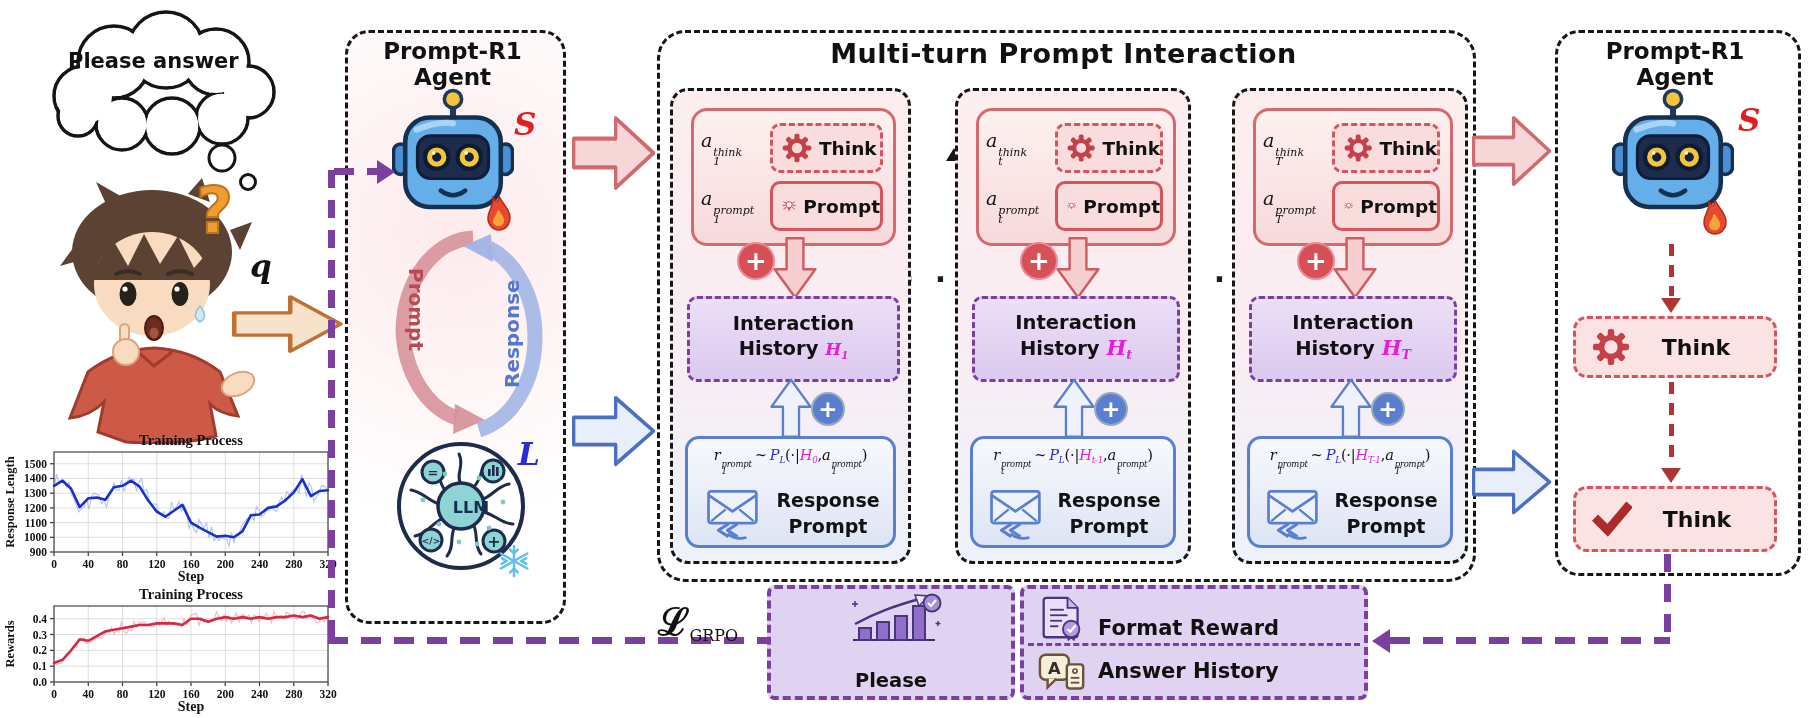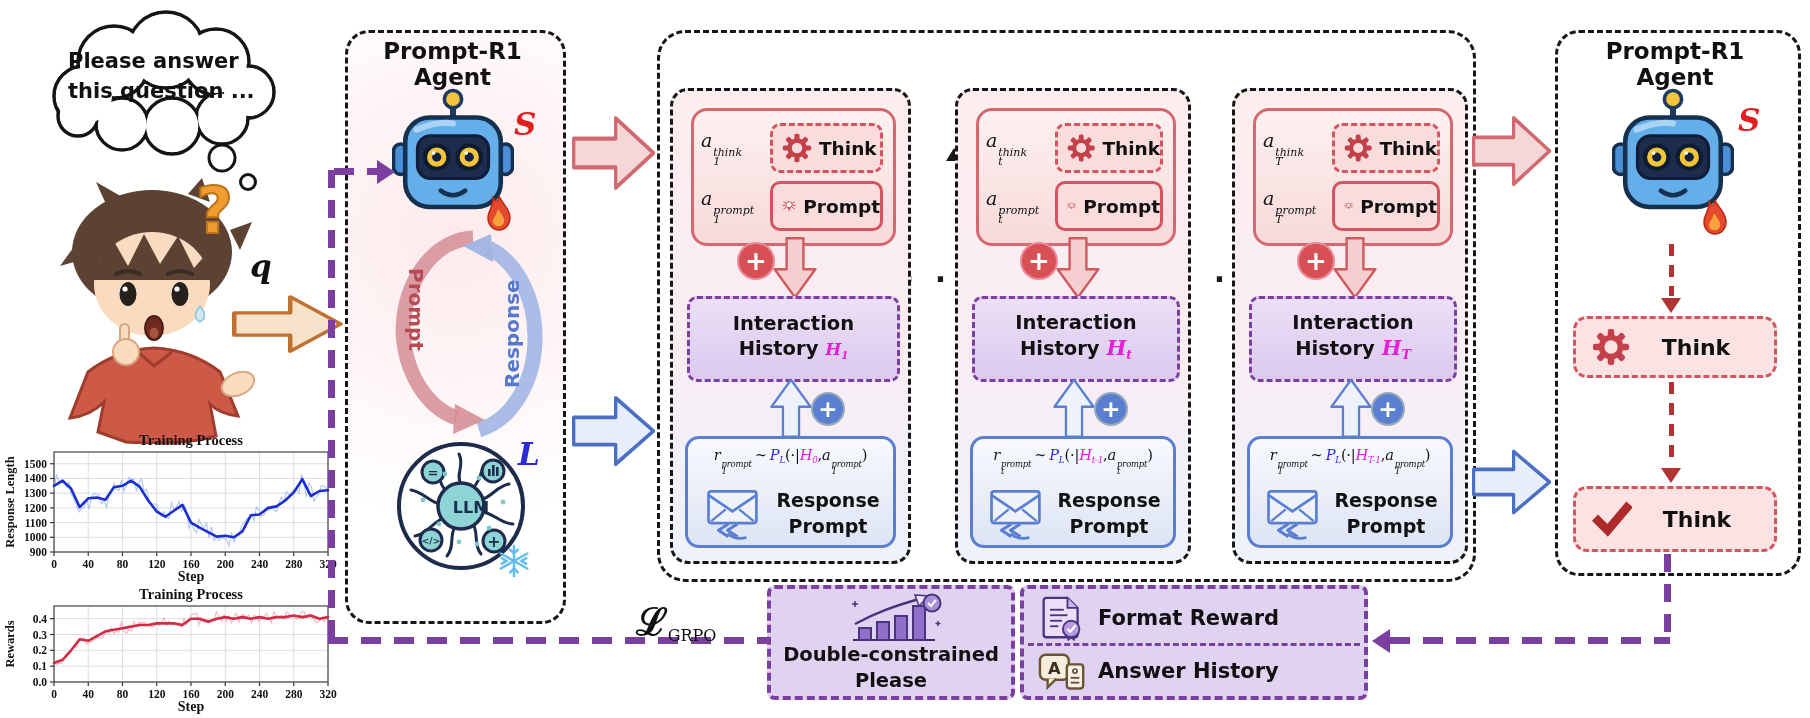--- a/index.html
+++ b/index.html
@@ -98,21 +98,20 @@
         <circle cx="146" cy="122" r="26"></circle>
           <circle cx="96" cy="120" r="24"></circle>
           <circle cx="52" cy="112" r="18"></circle>
       </g>
       <circle cx="196" cy="154" r="13" fill="#fff" stroke="#151515" stroke-width="3"></circle>
       <circle cx="222" cy="178" r="7.5" fill="#fff" stroke="#151515" stroke-width="3"></circle>
     </svg>
   </div>
   <div class="abs bold" style="left:68px;top:46px;width:190px;font-size:21px;line-height:30px">
     <div>Please answer</div>
-    <div>this question ...</div>
   </div>
 
   <div class="abs" style="left:40px;top:172px;width:230px;height:272px">
     <svg viewBox="0 0 230 272" width="230" height="272">
       <ellipse cx="112" cy="80" rx="80" ry="62" fill="#5b4233"></ellipse>
       <path d="M36,72 L20,94 L48,86 Z M66,32 L56,10 L84,26 Z M148,22 L162,6 L170,30 Z M190,58 L212,50 L200,78 Z" fill="#5b4233"></path>
       <ellipse cx="112" cy="112" rx="58" ry="52" fill="#f9dcc0"></ellipse>
       <path d="M54,100 L72,66 L88,94 L104,62 L120,92 L138,64 L154,96 L168,80 L172,108 L54,108 Z" fill="#5b4233"></path>
       <path d="M76,102 Q88,96 100,102" stroke="#3a2d22" stroke-width="4" fill="none" stroke-linecap="round"></path>
       <path d="M128,102 Q140,96 152,102" stroke="#3a2d22" stroke-width="4" fill="none" stroke-linecap="round"></path>
@@ -344,20 +343,21 @@
 
   <div class="pdash-v" style="left:328px;top:170px;height:474px"></div>
   <div class="pdash-h" style="left:334px;top:168px;width:44px"></div>
   <div class="ptri-right" style="left:377px;top:160px"></div>
   <div class="pdash-h" style="left:328px;top:637px;width:440px"></div>
   <div class="pdash-h" style="left:1390px;top:637px;width:280px"></div>
   <div class="ptri-left" style="left:1372px;top:629px"></div>
   <div class="pdash-v" style="left:1664px;top:554px;height:86px"></div>
 
   <div class="dashbox" style="left:657px;top:30px;width:813px;height:546px;border-radius:28px"></div>
+  <div class="abs ctr title-big" style="left:657px;top:38px;width:813px">Multi-turn Prompt Interaction</div>
 
   <span class="abs" style="left:572px;top:112px;width:84px;height:82px">
       <svg viewBox="0 0 100 80" width="100%" height="100%" preserveAspectRatio="none">
         <polygon points="2,26 52,26 52,6 97,40 52,74 52,54 2,54" fill="#f6d7d7" stroke="#cf6b70" stroke-width="4" stroke-linejoin="round"></polygon>
       </svg>
     </span>
   <span class="abs" style="left:572px;top:392px;width:84px;height:78px">
       <svg viewBox="0 0 100 80" width="100%" height="100%" preserveAspectRatio="none">
         <polygon points="2,26 52,26 52,6 97,40 52,74 52,54 2,54" fill="#e9eefb" stroke="#4a6fc3" stroke-width="4" stroke-linejoin="round"></polygon>
       </svg>
@@ -714,21 +714,21 @@
   <div class="rtri-down" style="left:1661px;top:468px"></div>
   <div class="ra-box" style="top:486px;height:66px">
     <span class="icon" style="width:40px;height:36px">
         <svg viewBox="0 0 46 40" width="100%" height="100%">
           <path d="M7,22 L18,33 L40,7" fill="none" stroke="#ad2a2a" stroke-width="10" stroke-linecap="square" stroke-linejoin="miter"></path>
         </svg>
       </span>
     <span class="lbl">Think</span>
   </div>
 
-  <div class="abs" style="left:636px;top:594px;width:124px;text-align:left">
+  <div class="abs" style="left:636px;top:594px;width:124px;text-align:center">
     <span class="mn bold" style="font-size:38px">ℒ</span><span class="mn" style="font-size:16px;vertical-align:-6px">GRPO</span>
   </div>
 
   <div class="rewardbox" style="left:767px;top:585px;width:248px;height:115px">
     <span class="abs icon" style="left:72px;top:4px;width:104px;height:52px">
         <svg viewBox="0 0 96 52" width="100%" height="100%">
           <line x1="6" y1="47" x2="88" y2="47" stroke="#3f2d66" stroke-width="2"></line>
           <g fill="#8f6fc9" stroke="#4a347e" stroke-width="2">
             <rect x="12" y="35" width="12" height="12"></rect>
             <rect x="30" y="29" width="12" height="18"></rect>
@@ -736,42 +736,41 @@
             <rect x="66" y="13" width="12" height="34"></rect>
           </g>
           <path d="M8,31 C30,19 48,13 72,6" fill="none" stroke="#4a347e" stroke-width="2.5"></path>
           <polygon points="68,2 82,3 72,13" fill="#ece6f8" stroke="#4a347e" stroke-width="1.5"></polygon>
           <circle cx="85" cy="10" r="8.5" fill="#a98fd6" stroke="#4a347e" stroke-width="2"></circle>
           <path d="M81,10 l3,3 l5,-6" fill="none" stroke="#fff" stroke-width="2"></path>
           <path d="M8,8 l0,6 M5,11 l6,0" stroke="#4a347e" stroke-width="1.5"></path>
           <path d="M91,28 l0,5 M88.5,30.5 l5,0" stroke="#4a347e" stroke-width="1.5"></path>
         </svg>
       </span>
-    <div class="abs ctr rw-lbl" style="left:0;top:54px;width:100%;font-size:19.5px">Double-constrained</div>
     <div class="abs ctr rw-lbl" style="left:0;top:80px;width:100%;font-size:19.5px">Please</div>
   </div>
 
   <div class="rewardbox" style="left:1020px;top:585px;width:348px;height:115px">
     <div class="abs" style="left:4px;top:54px;width:332px;border-top:3px dashed #7b3fa0"></div>
     <span class="abs icon" style="left:16px;top:6px;width:44px;height:46px">
         <svg viewBox="0 0 48 50" width="100%" height="100%">
           <path d="M7,3 h23 l11,11 v29 a3,3 0 0 1 -3,3 h-31 a3,3 0 0 1 -3,-3 v-37 a3,3 0 0 1 3,-3 z" fill="#eadef8" stroke="#4a347e" stroke-width="2.5"></path>
           <path d="M30,3 v11 h11" fill="#cbb7ec" stroke="#4a347e" stroke-width="2"></path>
           <g stroke="#4a347e" stroke-width="2">
             <line x1="11" y1="16" x2="26" y2="16"></line>
             <line x1="11" y1="22" x2="30" y2="22"></line>
             <line x1="11" y1="28" x2="24" y2="28"></line>
             <line x1="11" y1="34" x2="20" y2="34"></line>
           </g>
           <path d="M29,43 l2,6 l3,-3 l3,3 l2,-6" fill="#b79ae0" stroke="#4a347e" stroke-width="1.6"></path>
           <circle cx="34" cy="37" r="9" fill="#b79ae0" stroke="#4a347e" stroke-width="2"></circle>
           <path d="M30,37 l3,3 l6,-7" fill="none" stroke="#ffffff" stroke-width="2.4"></path>
         </svg>
       </span>
-    <div class="abs rw-lbl" style="left:74px;top:17px;font-size:21px">Format Reward</div>
+    <div class="abs rw-lbl" style="left:74px;top:27px;font-size:21px">Format Reward</div>
     <span class="abs icon" style="left:14px;top:62px;width:50px;height:46px">
         <svg viewBox="0 0 52 46" width="100%" height="100%">
           <rect x="2" y="3" width="30" height="26" rx="6" fill="#f6eedc" stroke="#6b5436" stroke-width="2.5"></rect>
           <path d="M10,28 l0,9 l9,-9" fill="#f6eedc" stroke="#6b5436" stroke-width="2.5"></path>
           <text x="17" y="23" font-size="17" font-weight="bold" fill="#3a2d1f" text-anchor="middle" font-family="DejaVu Sans, sans-serif">A</text>
           <rect x="30" y="13" width="17" height="25" rx="3" fill="#f8f2e6" stroke="#6b5436" stroke-width="2.5"></rect>
           <circle cx="38.5" cy="20" r="2.2" fill="none" stroke="#6b5436" stroke-width="1.8"></circle>
           <line x1="34" y1="27" x2="43" y2="27" stroke="#6b5436" stroke-width="2"></line>
           <line x1="34" y1="32" x2="43" y2="32" stroke="#6b5436" stroke-width="2"></line>
         </svg>

